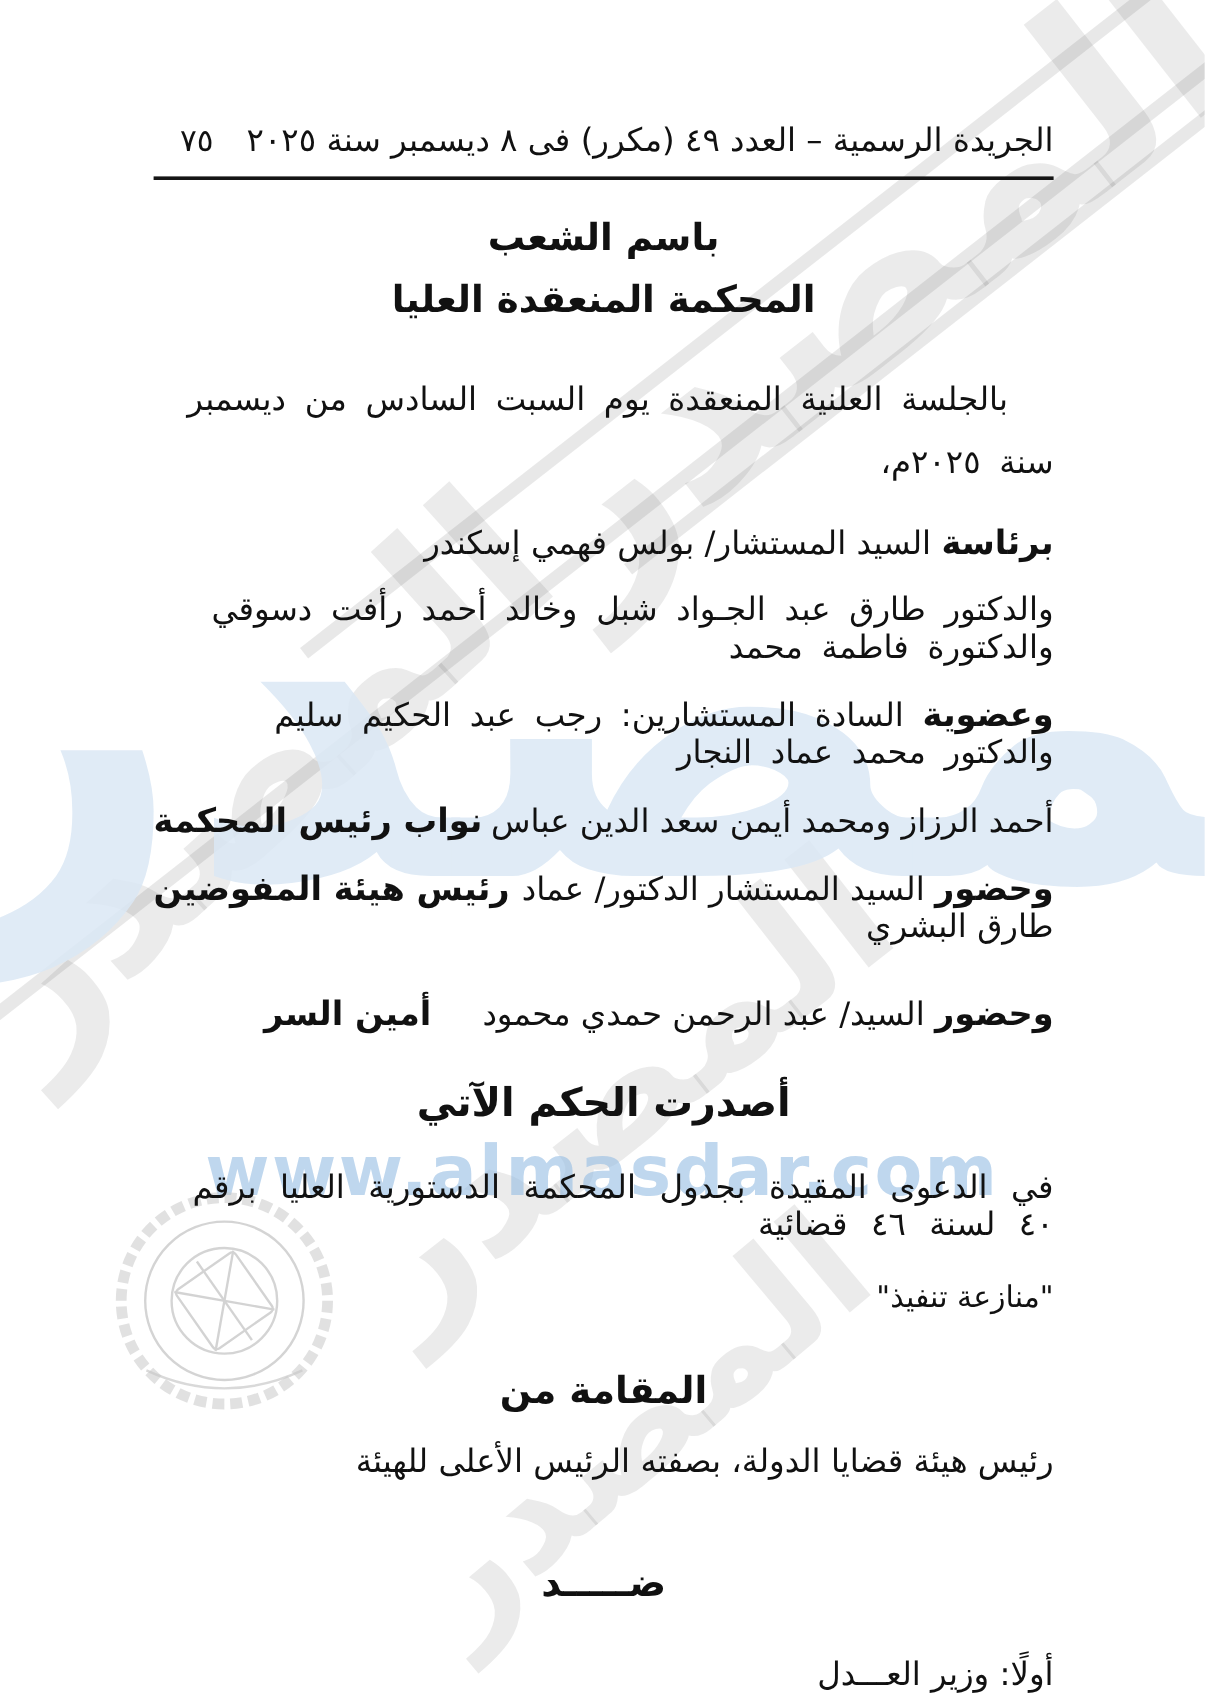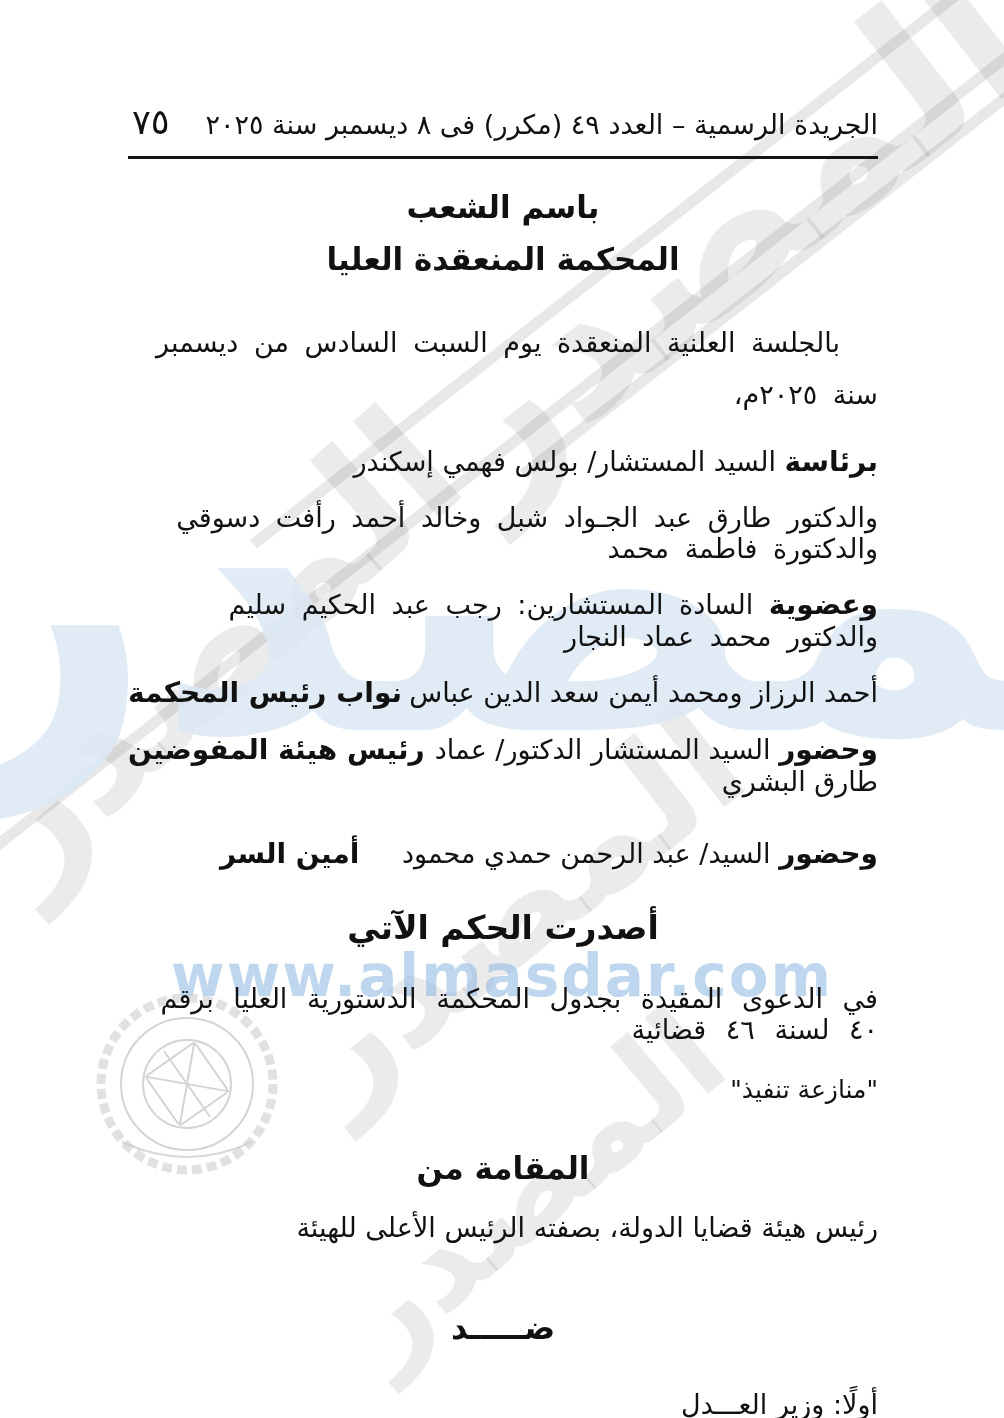--- a/index.html
+++ b/index.html
@@ -45,21 +45,21 @@
   .st3{left:520px;top:470px;width:900px;}
   .seal{position:absolute;left:82px;top:992px;}
   
   .content{
     position:relative;z-index:2;
     padding:102px 126px 0 128px;
     font-size:27px;
   }
   .hdr-row{display:flex;justify-content:space-between;align-items:baseline;}
   .hdr-title{font-size:27px;}
-  .hdr-page{font-size:35px;margin-left:4px;}
+  .hdr-page{font-size:26px;margin-left:22px;}
   .rule{border-top:3px solid #151515;margin-top:14px;}
   .h-center{text-align:center;font-weight:900;}
   .h-bism{margin-top:30px;font-size:31px;}
   .h-court{margin-top:16px;font-size:31px;}
   .session{margin-top:40px;line-height:52px;}
   .session .l1{text-indent:38px;}
   .spread{word-spacing:7px;}
   .spread-lg{word-spacing:11px;}
   .row{display:flex;justify-content:space-between;align-items:baseline;margin-top:24px;}
   .row .role{font-weight:900;font-size:28px;white-space:nowrap;}

